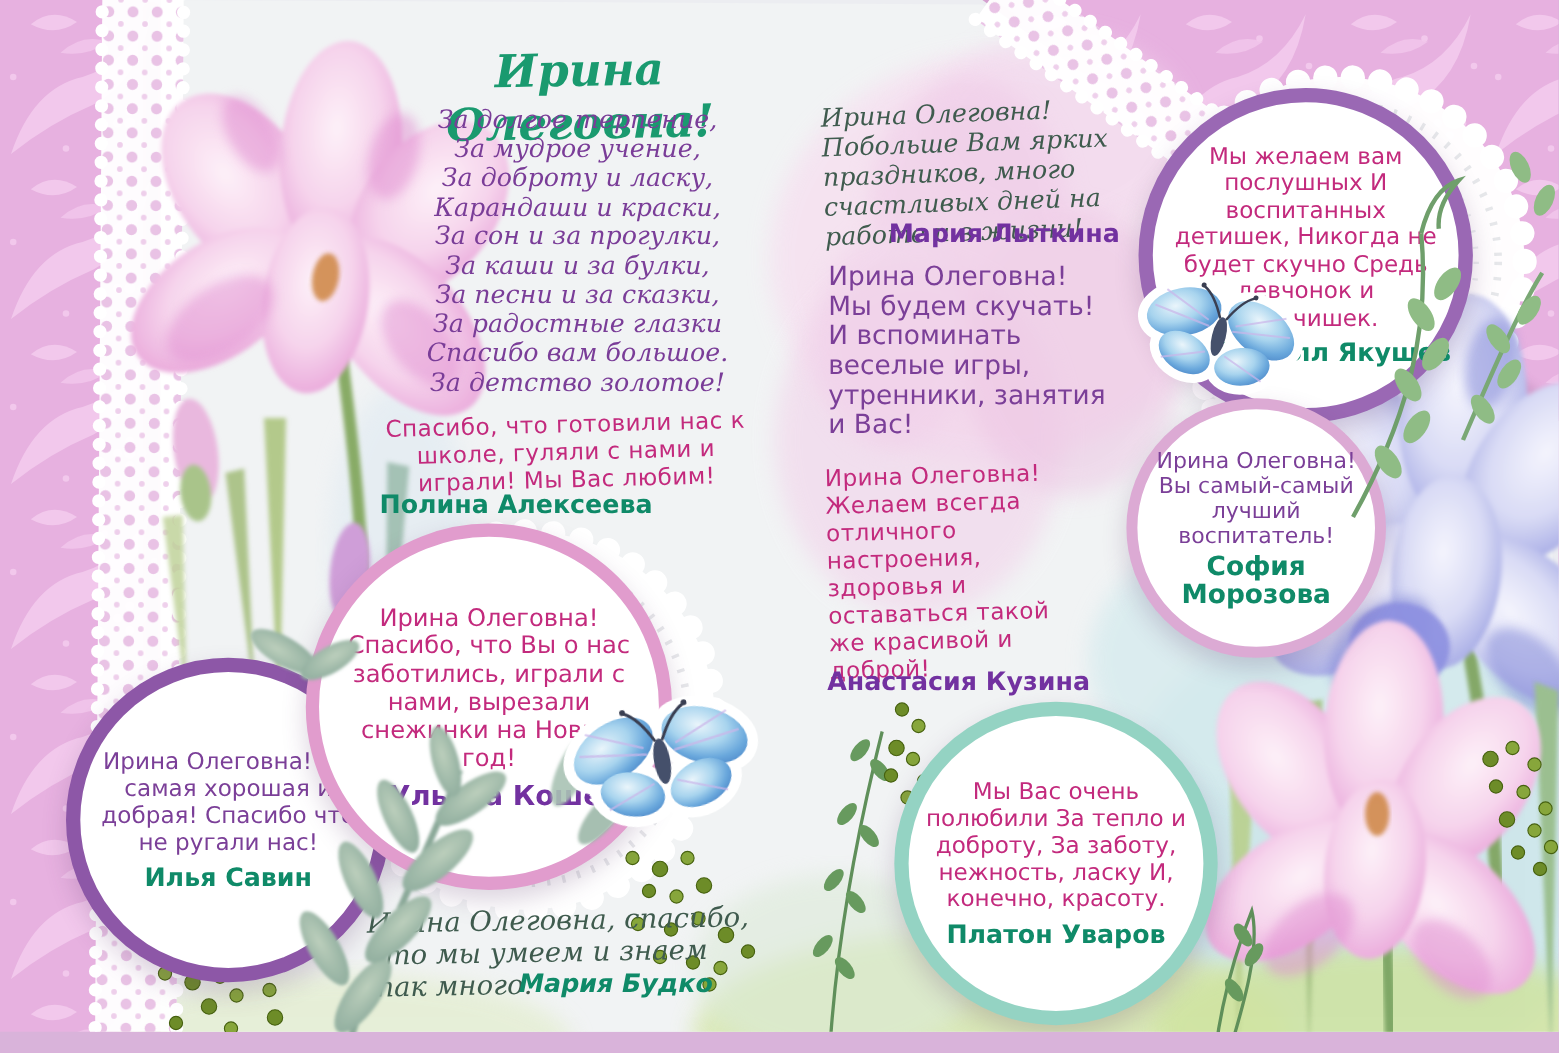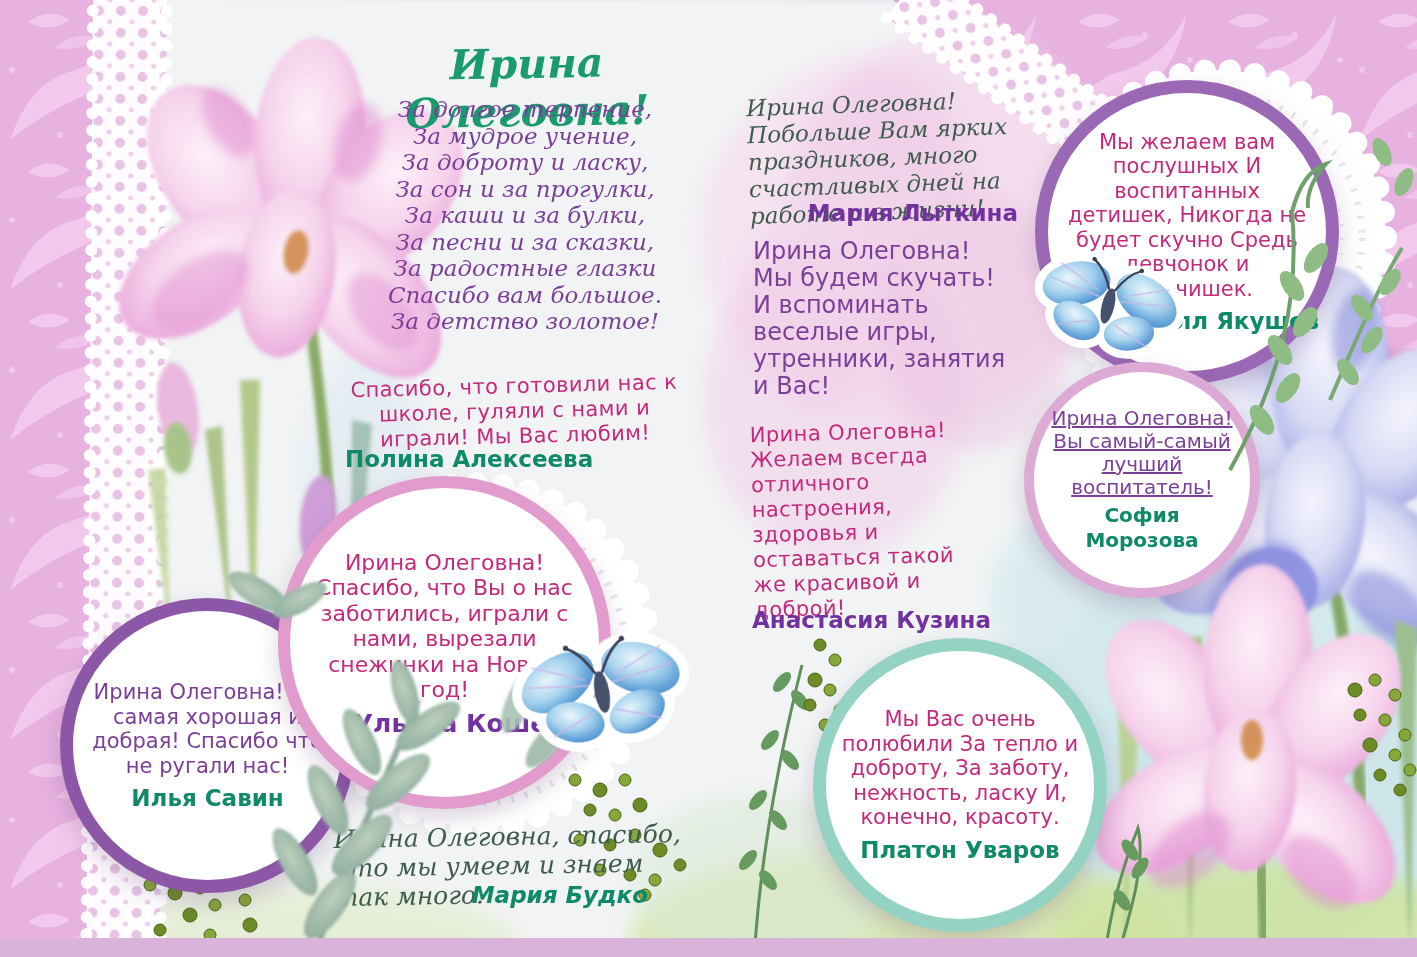--- a/index.html
+++ b/index.html
@@ -304,20 +304,21 @@
     </g>
   </g>
 </svg>
 
 <div class="abs title">Ирина Олеговна!</div>
 
 <div class="abs poem">
   <div>За долгое терпение,</div>
   <div>За мудрое учение,</div>
   <div>За доброту и ласку,</div>
+  <div>Карандаши и краски,</div>
   <div>За сон и за прогулки,</div>
   <div>За каши и за булки,</div>
   <div>За песни и за сказки,</div>
   <div>За радостные глазки</div>
   <div>Спасибо вам большое.</div>
   <div>За детство золотое!</div>
 </div>
 
 <div class="abs note hand-magenta" style="left:342px;top:374px;width:345px;text-align:center;transform:rotate(-1.5deg);">Спасибо, что готовили нас к школе, гуляли с нами и играли! Мы Вас любим!</div>
 <div class="abs author a-green" style="left:345px;top:446px;width:330px;text-align:left;">Полина Алексеева</div>
@@ -332,22 +333,22 @@
 
 <div class="abs note hand-green" style="left:334px;top:822px;width:350px;font-size:25px;line-height:29px;transform:rotate(-1deg);">Ирина Олеговна, спасибо, что мы умеем и знаем так много.</div>
 <div class="abs author a-green" style="left:330px;top:882px;width:318px;text-align:right;font-style:italic;">Мария Будко</div>
 
 <div class="bubble" style="left:1035px;top:80px;width:254px;height:254px;border-color:#9a68b4;">
   <div class="b-text t-magenta">Мы желаем вам послушных И воспитанных детишек, Никогда не будет скучно Средь девчонок и мальчишек.</div>
   <div class="b-author a-green" style="transform:translateX(26px);">Кирилл Якушев</div>
 </div>
 
 <div class="bubble" style="left:1024px;top:362px;width:192px;height:192px;border-width:10px;border-color:#dcaad4;">
-  <div class="b-text t-purple" style="font-size:20px;line-height:23px;text-decoration:underline;">Ирина Олеговна! Вы самый-самый лучший воспитатель!</div>
-  <div class="b-author a-green" style="font-size:20px;margin-top:4px;">София Морозова</div>
+  <div class="b-text t-purple" style="font-size:20px;line-height:23px;">Ирина Олеговна! Вы самый-самый лучший воспитатель!</div>
+  <div class="b-author a-green" style="font-size:24px;margin-top:4px;">София Морозова</div>
 </div>
 
 <div class="bubble" style="left:60px;top:598px;width:245px;height:245px;border-color:#8d57a7;">
   <div class="b-text t-purple">Ирина Олеговна! Вы самая хорошая и добрая! Спасибо что не ругали нас!</div>
   <div class="b-author a-green">Илья Савин</div>
 </div>
 
 <div class="bubble" style="left:278px;top:476px;width:285px;height:285px;border-width:12px;border-color:#e19ccd;">
   <div class="b-text t-magenta" style="font-size:22px;line-height:25.5px;">Ирина Олеговна! Спасибо, что Вы о нас заботились, играли с нами, вырезали снежинки на Новый год!</div>
   <div class="b-author a-purple" style="transform:translateX(40px);font-size:25px;">Ульяна Кошелева</div>

